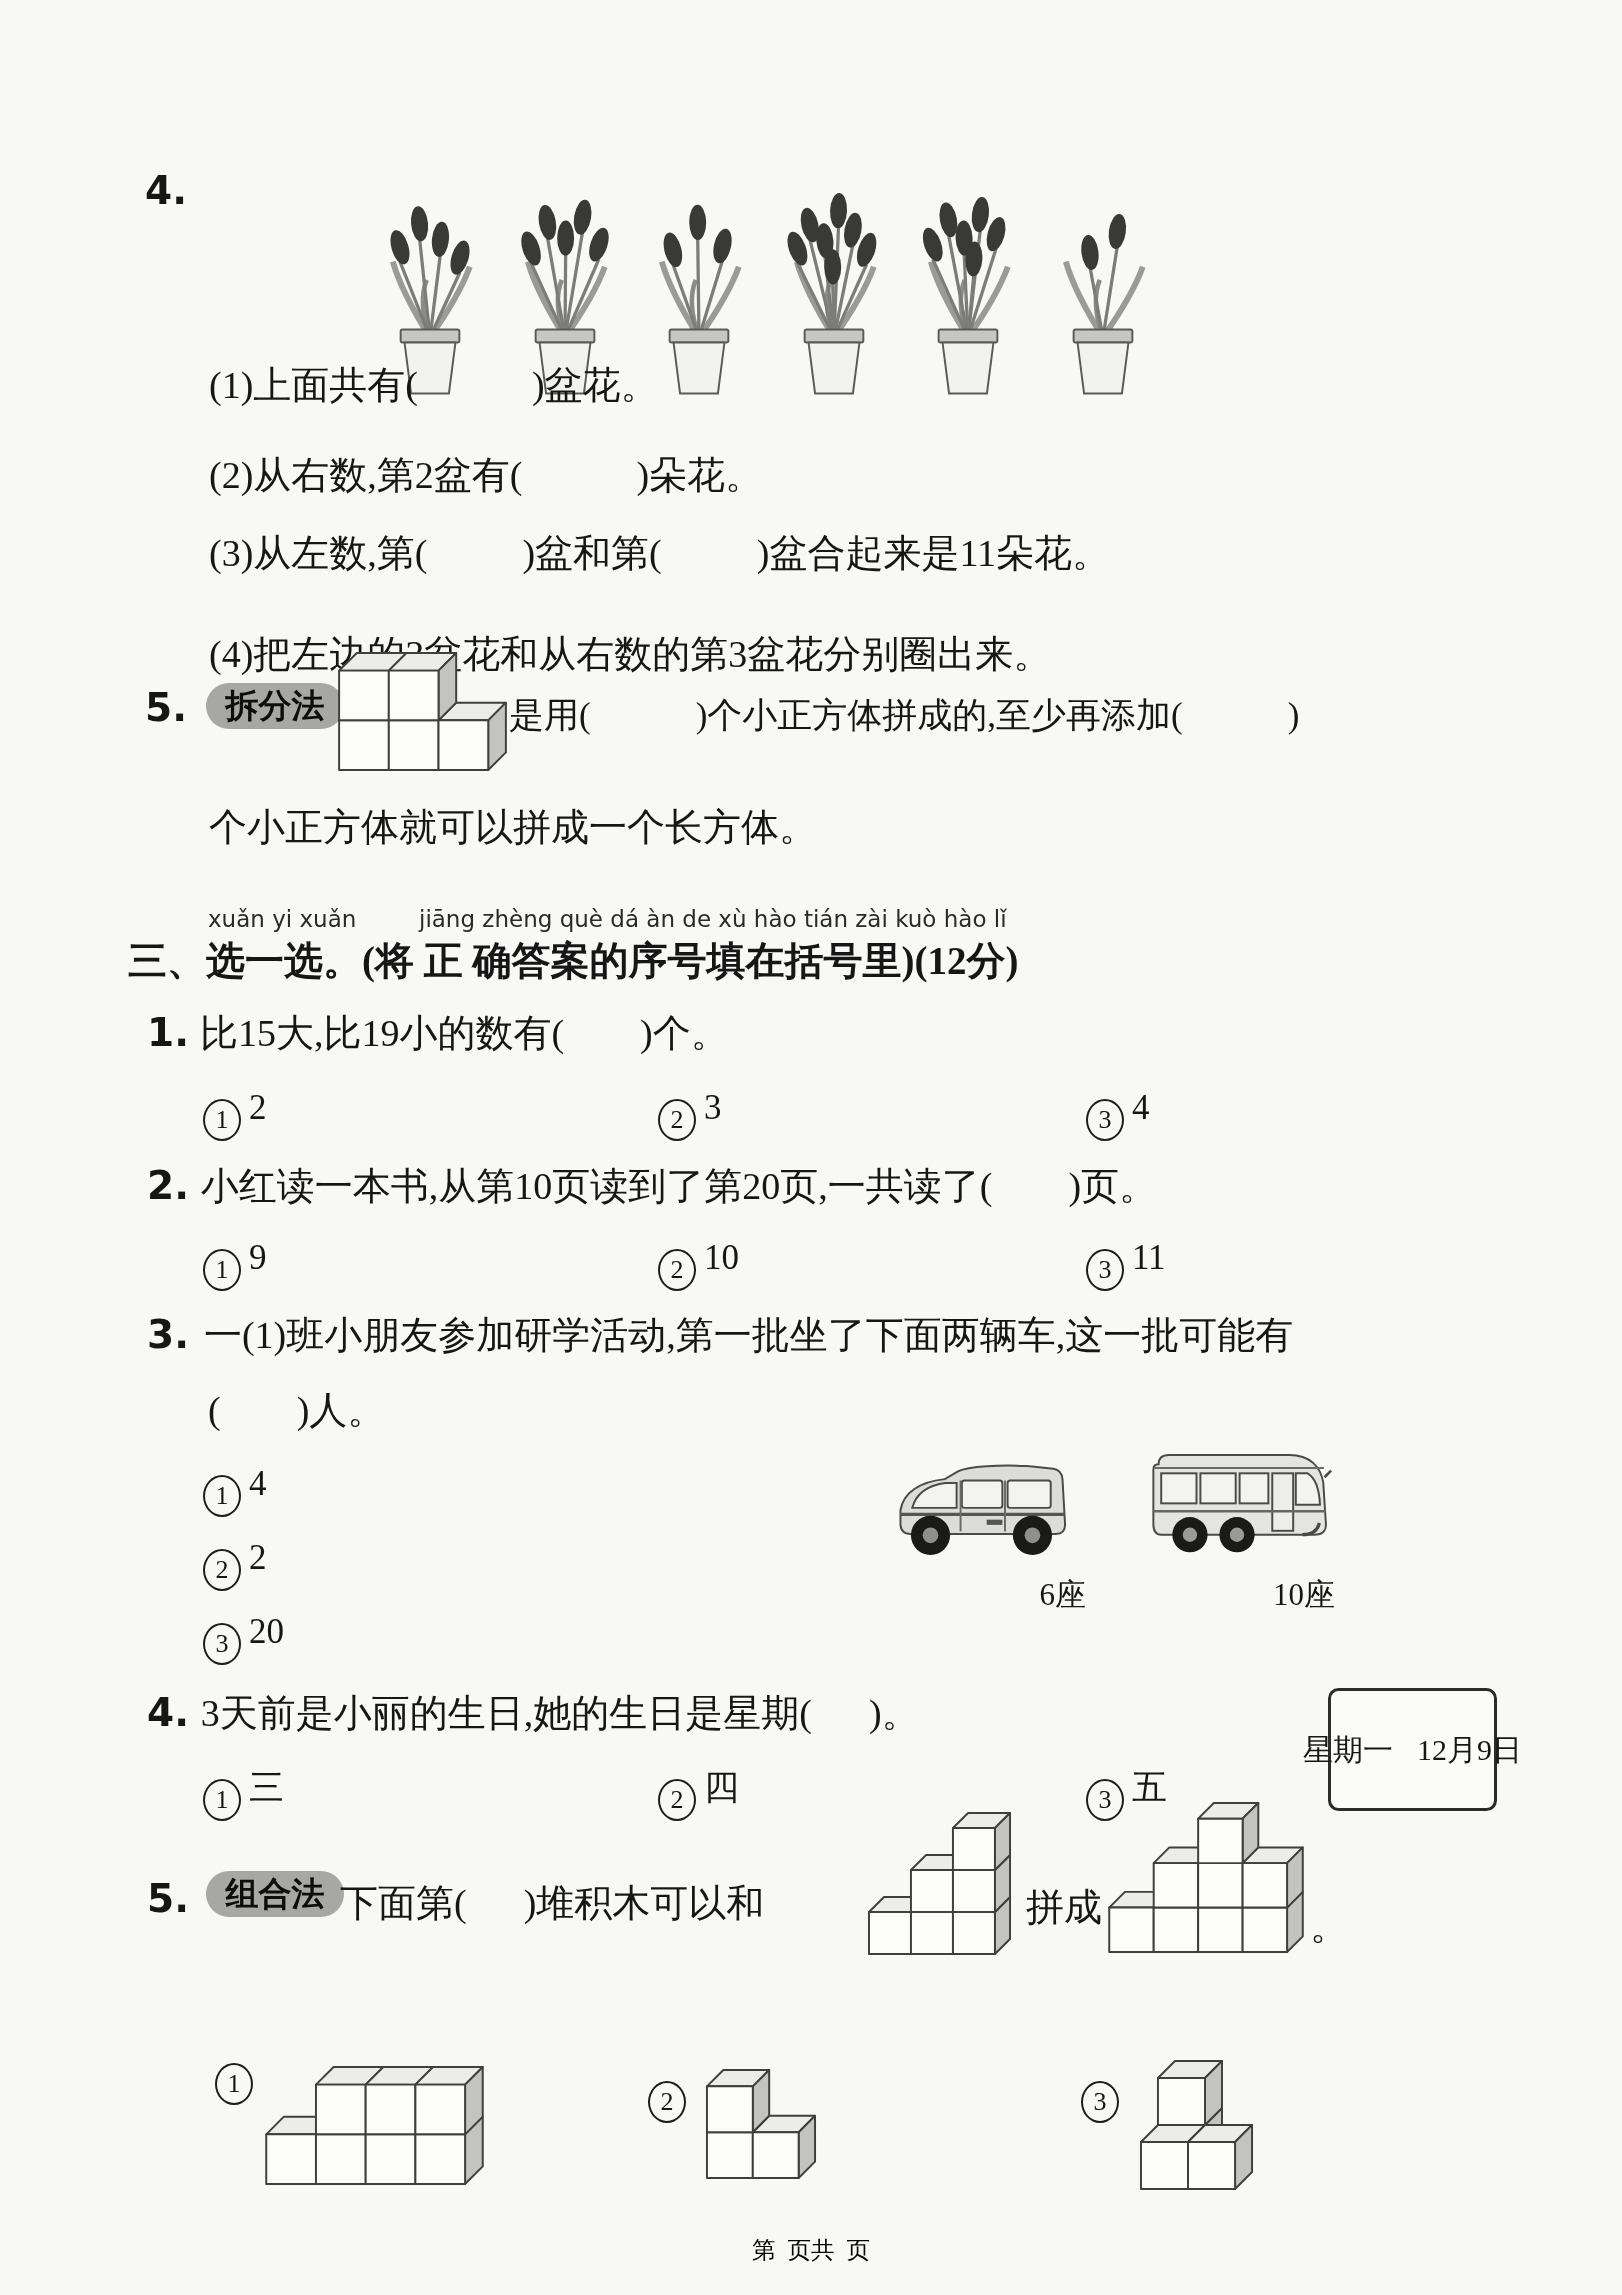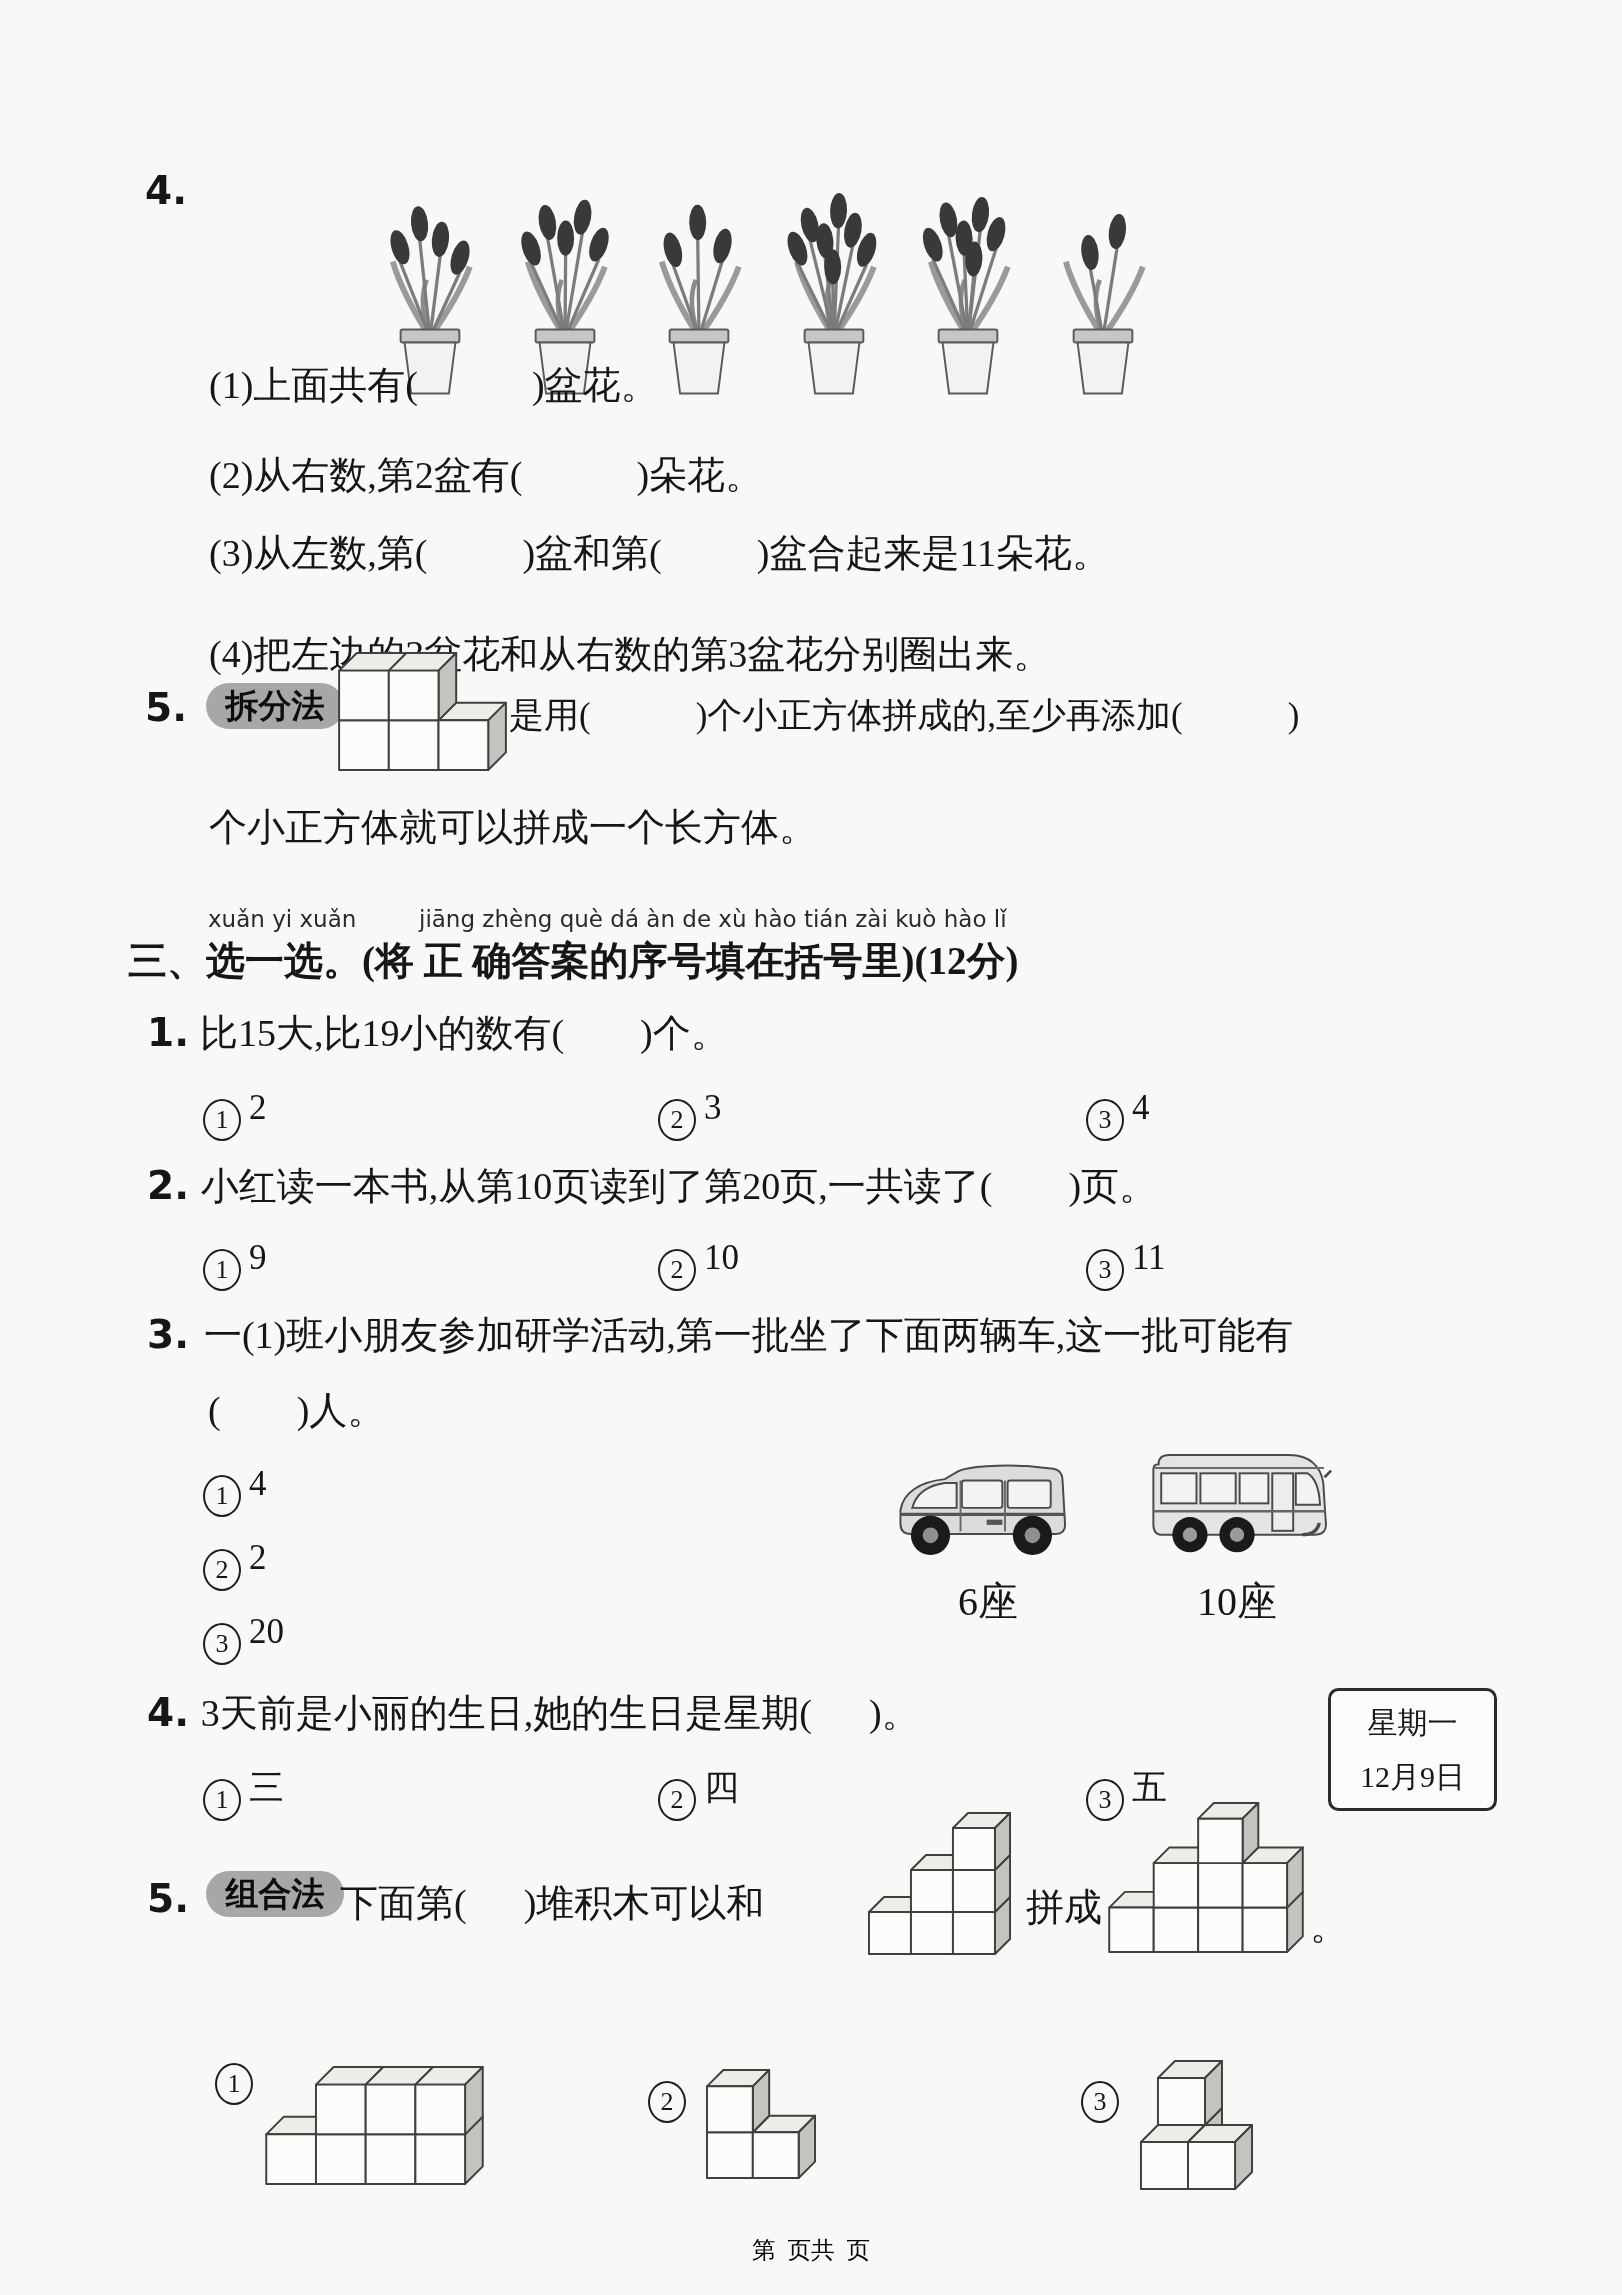--- a/index.html
+++ b/index.html
@@ -18,27 +18,27 @@
   .circ{
     display:inline-flex;align-items:center;justify-content:center;
     width:38px;height:42px;border:2.6px solid #1d1d1d;border-radius:50%;
     font-size:26px;margin-right:7.9px;vertical-align:-9.2px;box-sizing:border-box;line-height:1;
   }
   .circ i{font-style:normal;}
   .olabel{font-size:35px;}
   .opt{white-space:nowrap;}
   .cal{
     border:3.9px solid #2b2b2b;border-radius:10.5px;background:#fbfbf9;
-    display:flex;flex-direction:column;align-items:center;justify-content:center;gap:24px;box-sizing:border-box;
+    display:flex;flex-direction:row;align-items:center;justify-content:center;gap:24px;box-sizing:border-box;
   }
   .cal div{font-size:30px;line-height:1;}
   .pinyin{font-size:23px;color:#2a2a2a;font-family:"DejaVu Sans","Liberation Sans",sans-serif;}
   .title{font-size:39px;font-weight:700;}
   .title .rest{font-weight:600;}
-  .vlabel{font-size:40px;text-align:center;white-space:pre;}
+  .vlabel{font-size:31px;text-align:right;white-space:pre;}
   .footer{font-size:23.6px;color:#000000;text-align:center;}
 </style>
 </head>
 <body>
 
 <div id="page">
 
   <div class="abs qnum" style="left:145px;top:171px">4.</div>
   <div class="abs" id="pots" style="left:368px;top:149px;display:flex;gap:10.5px"><svg width="124" height="250" viewBox="0 0 190 382">
         <path d="M95,288 Q52,220 38,172" stroke="#9a9a98" stroke-width="9" fill="none"></path>

